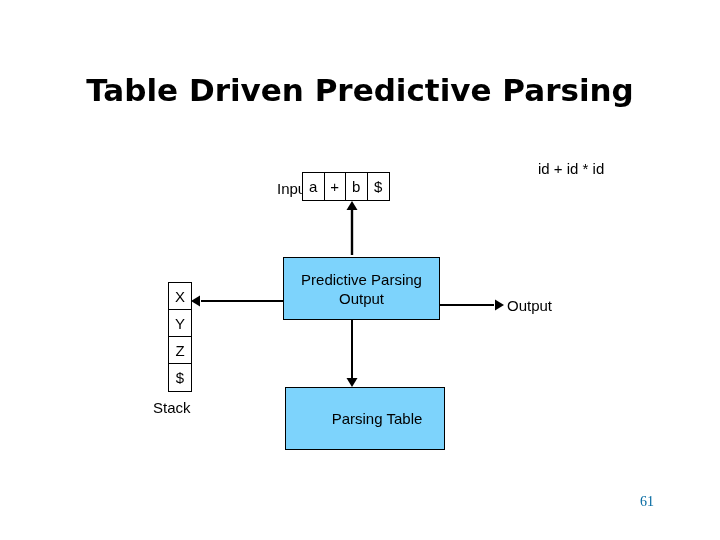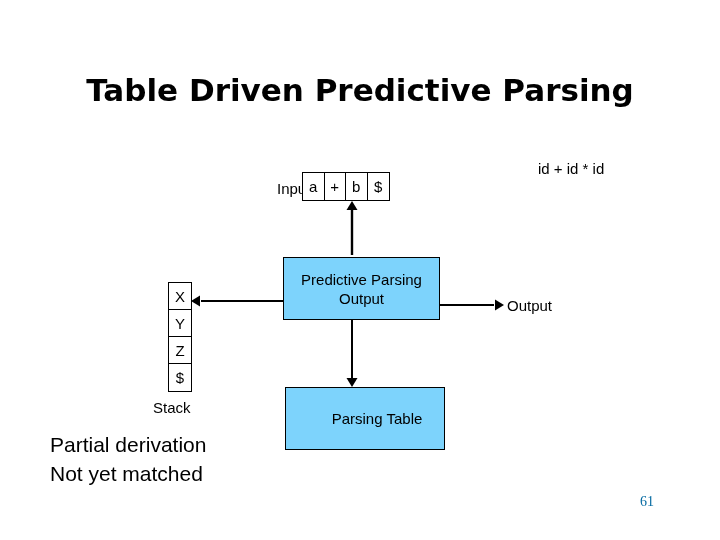--- a/index.html
+++ b/index.html
@@ -221,20 +221,16 @@
       <line x1="440" y1="305" x2="494" y2="305" stroke="#000000" stroke-width="2"></line>
       <path d="M495,299.5 L504,305 L495,310.5 z" fill="#000000"></path>
     </g>
 
     <g>
       <line x1="352" y1="320" x2="352" y2="379" stroke="#000000" stroke-width="2"></line>
       <path d="M346.5,378 L352,387 L357.5,378 z" fill="#000000"></path>
     </g>
   </svg>
 
-  <div class="note">
-    <div>Partial derivation</div>
-    <div>Not yet matched</div>
-  </div>
 
   <div class="page-number">61</div>
 
 </div>
 
 </body></html>

